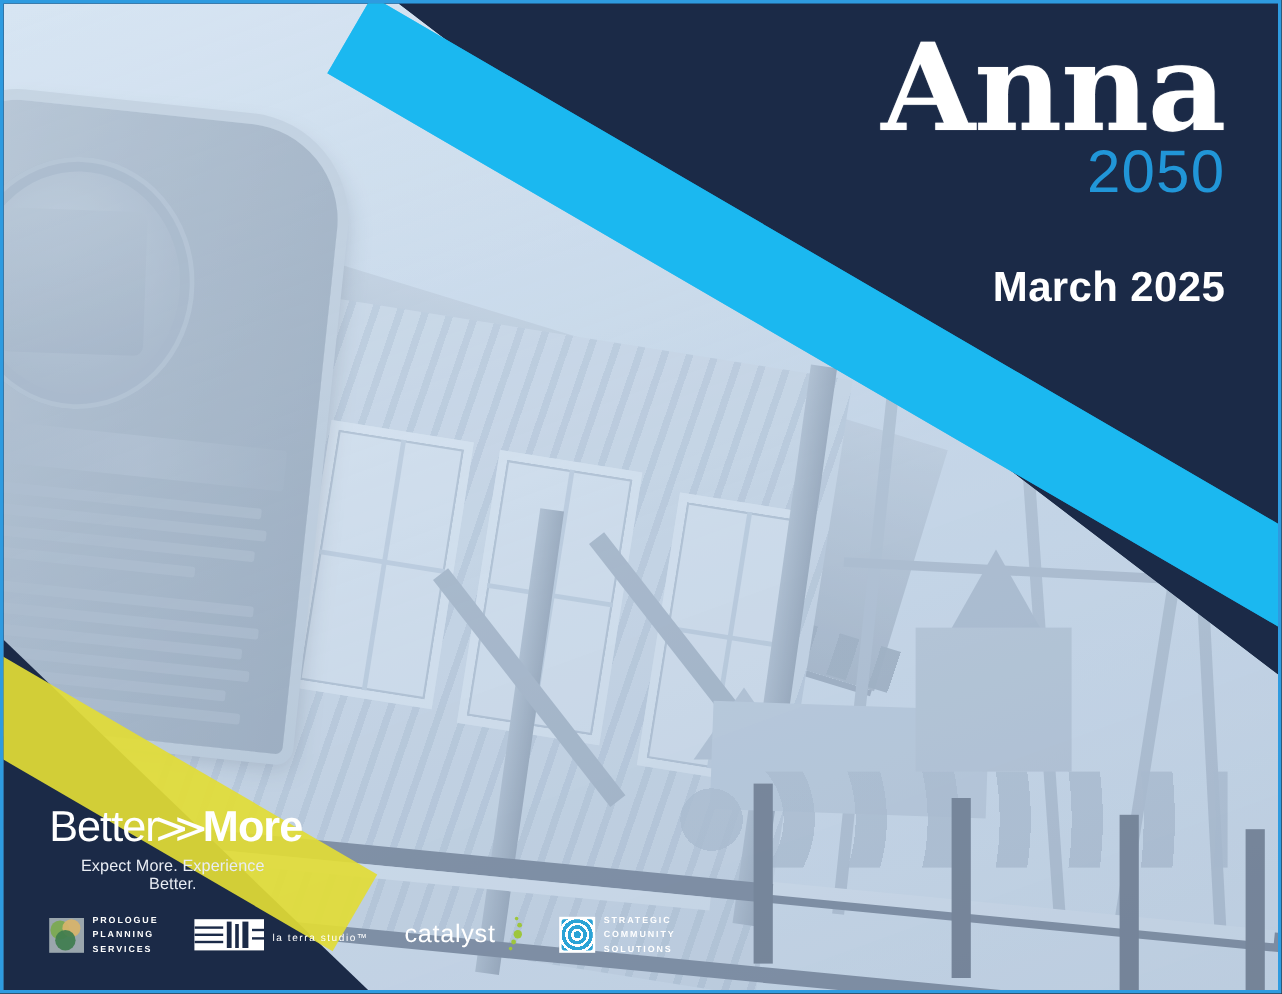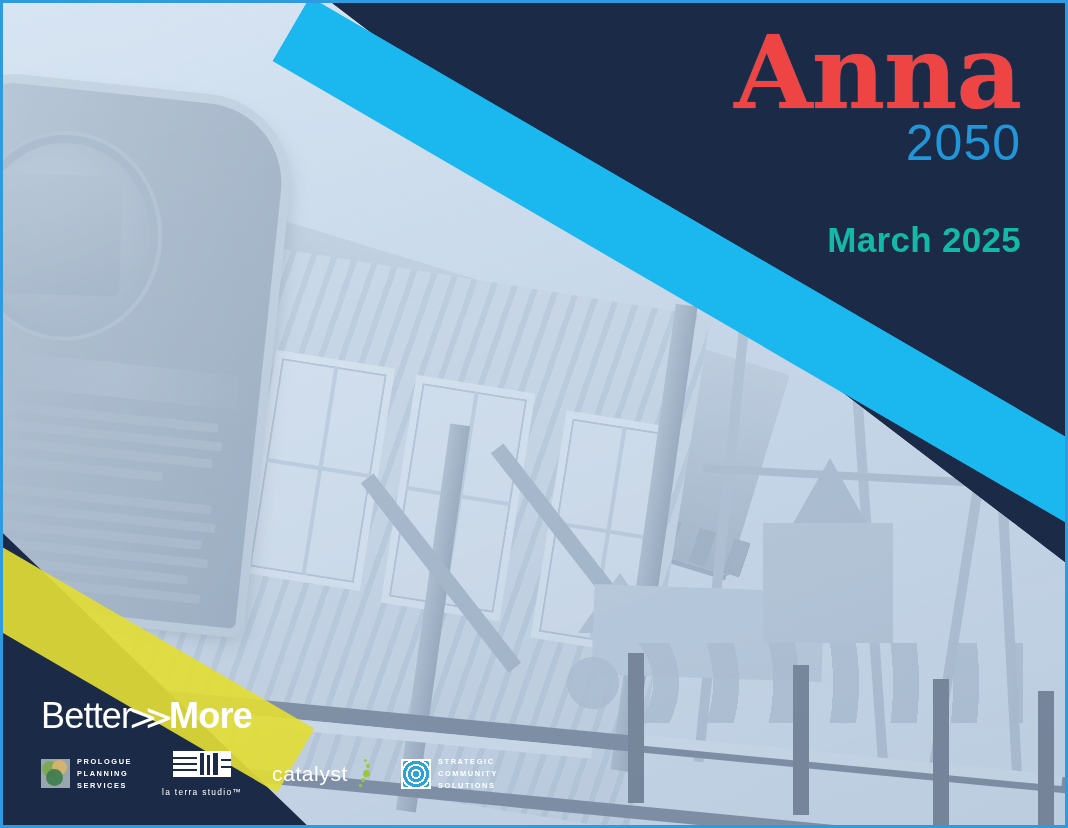--- a/index.html
+++ b/index.html
@@ -218,21 +218,21 @@
   .title-block{
     position:absolute;right:44px;top:22px;
     text-align:right;
     z-index:40;
   }
   .anna{
     font-family:"DejaVu Serif", serif;
     font-weight:700;
     font-size:101px;
     line-height:.96;
-    color:#ef4444;
+    color:#ffffff;
     letter-spacing:-1px;
     margin:0;
     text-shadow:0 0 1px rgba(255,255,255,.4);
   }
   .year2050{
     font-family:"Liberation Sans", sans-serif;
     font-weight:400;
     font-size:50px;
     line-height:1;
     color:#2196D8;
@@ -246,21 +246,21 @@
     line-height:1.02;
     color:#ffffff;
     letter-spacing:.5px;
     margin:14px 0 0 0;
   }
   .subtitle .line2{letter-spacing:2.5px;}
   .date{
     font-family:"Liberation Sans", sans-serif;
     font-weight:700;
     font-size:35px;
-    color:#14b8a6;
+    color:#ffffff;
     margin:52px 0 0 0;
     letter-spacing:.3px;
   }
 
   
   .footer{
     position:absolute;left:38px;bottom:28px;z-index:40;
   }
   .kh-logo{
     font-family:"Liberation Sans", sans-serif;
@@ -324,21 +324,21 @@
   .lts3{left:0;top:18px;width:24px;height:2px;}
   .lts4{left:27px;top:2px;width:4px;height:22px;}
   .lts5{left:34px;top:4px;width:3px;height:20px;}
   .lts6{left:40px;top:2px;width:5px;height:22px;}
   .lts7{left:48px;top:8px;width:10px;height:2px;}
   .lts8{left:48px;top:15px;width:10px;height:2px;}
   .lts-cap{
     font-family:"Liberation Sans", sans-serif;
     color:#fff;font-size:8.4px;letter-spacing:1.3px;margin-top:3px;
   }
-  .lts-wrap{display:flex;flex-direction:column;align-items:center;}
+  .lts-wrap{display:flex;flex-direction:row;align-items:center;}
   
   .catalyst-word{
     font-family:"Liberation Sans", sans-serif;
     color:#fff;font-size:21px;letter-spacing:.6px;
   }
   .catalyst-dots{
     position:relative;width:16px;height:30px;
   }
   .catalyst-dots i{
     position:absolute;border-radius:50%;background:#9ec63b;display:block;
@@ -431,20 +431,21 @@
 
   <div class="title-block">
     <div class="anna">Anna</div>
     <div class="year2050">2050</div>
     <div class="date">March 2025</div>
   </div>
 
   <div class="footer">
 
     <div class="kh-logo"><span>Better</span><span class="kh-chev">≫</span><span class="kh-horn">More</span></div>
+    <div class="kh-tag">Expect More. Experience Better.</div>
 
     <div class="partner-row">
 
       <div class="partner">
         <span class="prologue-mark">
           <i class="pm1"></i>
             <i class="pm2"></i>
             <i class="pm3"></i>
         </span>
         <span class="plabel">

